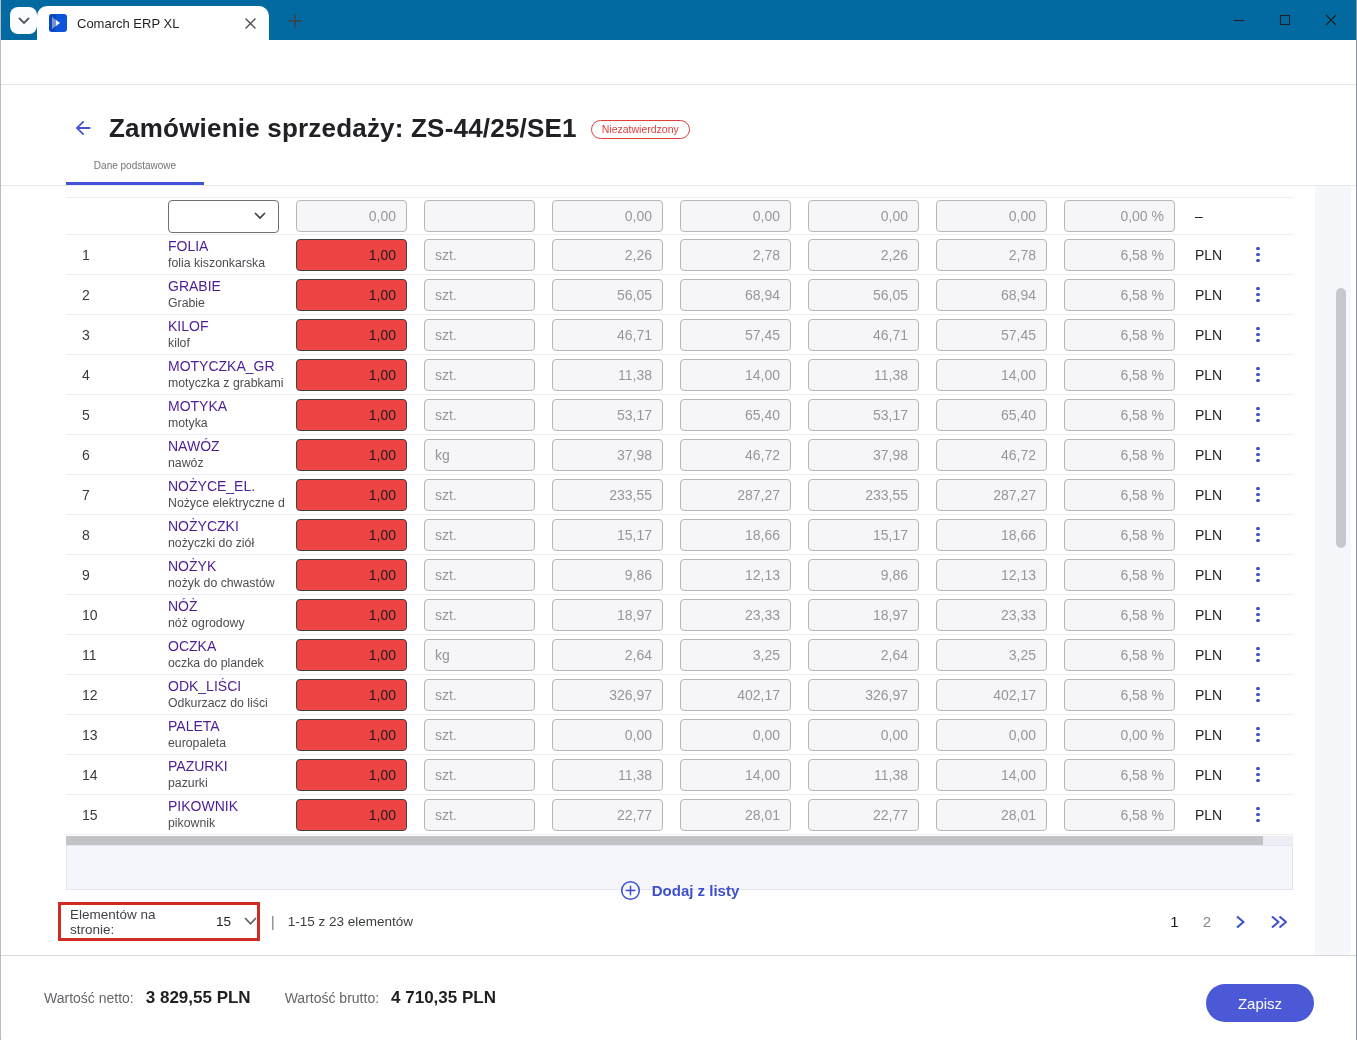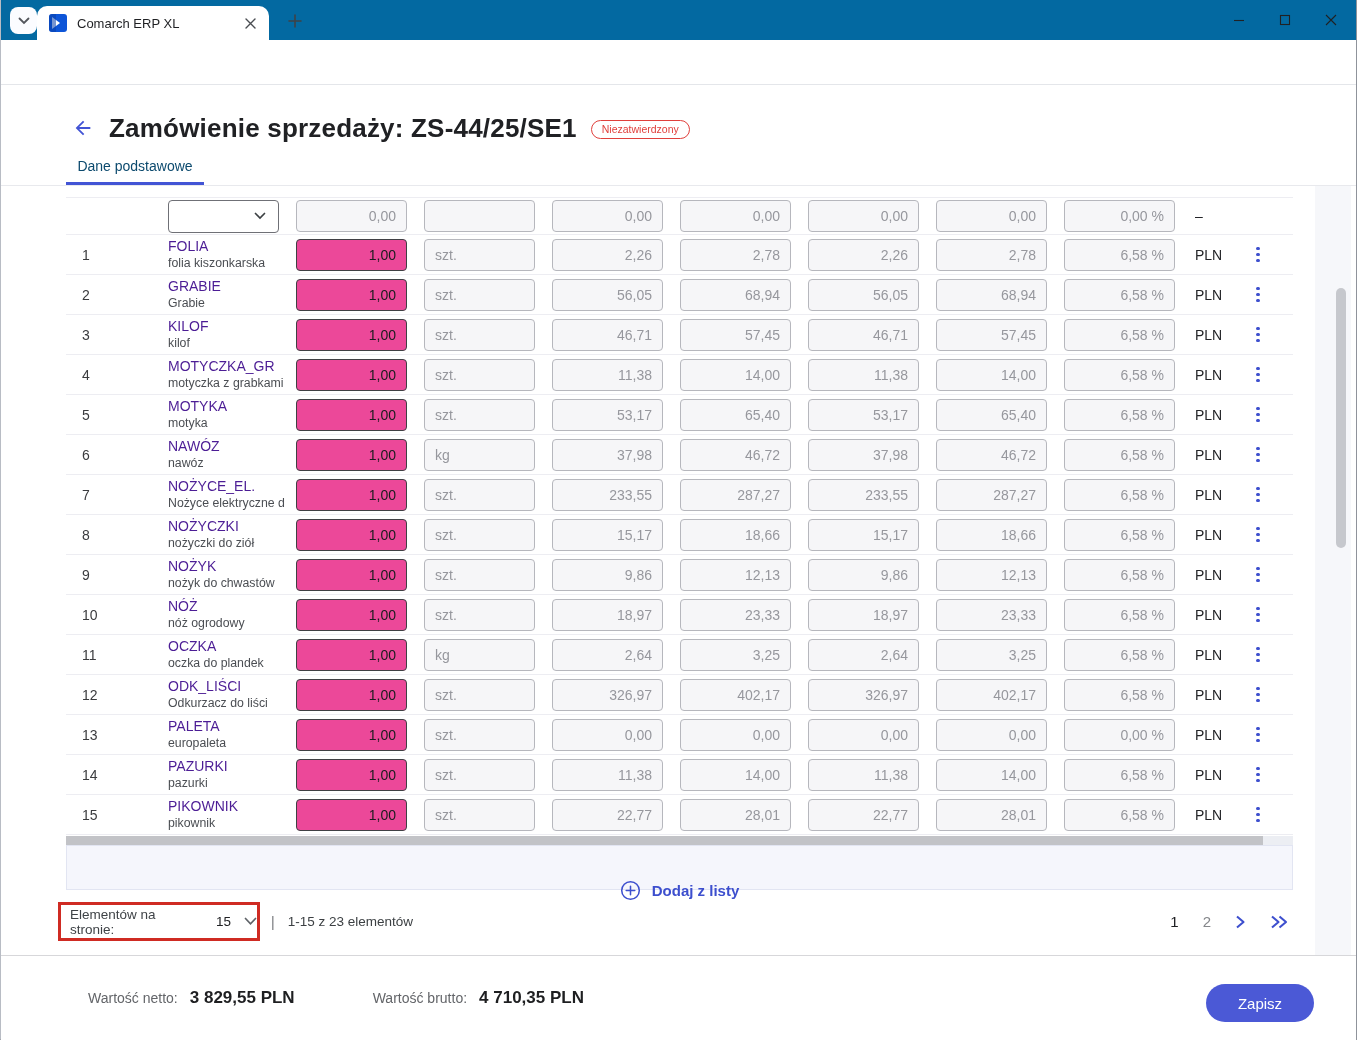--- a/index.html
+++ b/index.html
@@ -34,39 +34,39 @@
   .avatar { width:26px; height:26px; border-radius:50%; background:#cbdffc; display:flex; align-items:center; justify-content:center; cursor:pointer; }
 
   
   .page { position:absolute; left:0; top:85px; width:100%; height:955px; background:#fff; }
   .page-header { position:absolute; left:70px; top:26px; height:34px; display:flex; align-items:center; gap:14px; }
   .back-arrow { width:24px; height:24px; display:flex; align-items:center; justify-content:center; cursor:pointer; }
   .page-title { font-size:26px; color:#202124; letter-spacing:.2px; white-space:nowrap; }
   .badge { border:1px solid #e0403c; color:#e0403c; font-size:10.5px; line-height:17px; padding:0 10px;
            border-radius:10px; white-space:nowrap; margin-top:2px; }
   .tab-item { position:absolute; left:65px; top:64px; width:138px; height:33px; display:flex; align-items:center;
-              justify-content:center; font-size:14px; color:#0c4a6e; cursor:pointer; }
+              justify-content:center; font-size:10px; color:#737373; cursor:pointer; }
   .tab-underline { position:absolute; left:65px; top:97px; width:138px; height:3px; background:#4254d5; }
   .tabs-border { position:absolute; left:0; top:100px; width:100%; height:1px; background:#e8e9ed; }
 
   .content { position:absolute; left:0; top:101px; width:100%; height:769px; background:#fff; }
   .v-rail { position:absolute; right:5px; top:0; width:36px; height:100%; background:#f6f7fa; }
   .v-thumb { position:absolute; right:5px; top:102px; width:10px; height:260px; background:#c6c8cd; border-radius:5px; }
 
   
   .grid { position:absolute; left:65px; top:11px; width:1227px; border-top:1px solid #ededf2; }
   .trow { display:grid; grid-template-columns:102px 128px 128px 128px 128px 128px 128px 128px 129px 44px 57px;
           align-items:center; height:40px; border-bottom:1px solid #ededf2; background:#fff; }
   .trow.filter { height:37px; }
   .c-num { padding-left:16px; font-size:14px; color:#3a3b3e; }
   .c-prod { line-height:1.25; overflow:hidden; padding-right:6px; }
   .p-code { font-size:14px; color:#4c1d95; font-weight:500; white-space:nowrap; overflow:hidden; cursor:pointer; }
   .p-desc { font-size:12.3px; color:#4b4e53; white-space:nowrap; overflow:hidden; }
   .box { width:111px; height:32px; border-radius:4px; font-size:14px; display:flex; align-items:center; }
-  .editable { border:1.5px solid #3f4044; background:#ec4899; color:#1b1c1e; justify-content:flex-end; padding:0 10px; cursor:text; }
+  .editable { border:1.5px solid #3f4044; background:#ef4444; color:#1b1c1e; justify-content:flex-end; padding:0 10px; cursor:text; }
   .disabled { border:1px solid #b6b7bd; background:#f6f6f8; color:#96979d; justify-content:flex-end; padding:0 10px; }
   .disabled.unit { justify-content:flex-start; }
   .selectbox { width:111px; height:33px; border:1px solid #6f7076; border-radius:4px; background:#fff;
                display:flex; align-items:center; justify-content:flex-end; padding:0 12px; cursor:pointer; }
   .c-cur { font-size:14px; color:#232428; padding-left:2px; }
   .kebab { width:18px; height:24px; display:flex; flex-direction:column; align-items:center; justify-content:center; gap:2.5px; cursor:pointer; margin-left:12px; }
   .kebab i { width:3.5px; height:3.5px; border-radius:50%; background:#3d4fce; }
 
   .h-scroll { position:absolute; left:65px; top:650px; width:1227px; height:9px; background:#eceef3; }
   .h-thumb { position:absolute; left:0; top:0; width:1197px; height:9px; background:#c2c3c7; cursor:grab; }
@@ -88,21 +88,21 @@
   .range-text { font-size:13.5px; color:#3c4043; }
   .pager { position:absolute; right:67px; top:0; height:39px; display:flex; align-items:center; gap:24px; }
   .pg-num { font-size:15px; cursor:pointer; }
   .pg-current { color:#202124; }
   .pg-other { color:#85878b; }
   .pg-arrow { display:flex; align-items:center; cursor:pointer; }
 
   
   .footer { position:absolute; left:0; top:870px; width:100%; height:85px; border-top:1px solid #d7d7da;
             background:#fff; display:flex; align-items:center; padding-left:43px; }
-  .f-label { font-size:14px; color:#636569;margin-left:44px; }
+  .f-label { font-size:14px; color:#636569; }
   .f-value { font-size:17px; font-weight:bold; color:#1e1f21; margin-left:12px; }
   .f-gap { width:34px; }
   .save-btn { position:absolute; right:42px; top:28px; width:108px; height:38px; border-radius:19px; background:#4b59d6;
               color:#fff; font-size:15px; font-weight:normal; display:flex; align-items:center; justify-content:center;
               border:none; cursor:pointer; font-family:"Liberation Sans",sans-serif; }
 </style>
 </head>
 <body>
 
 <div class="app">

